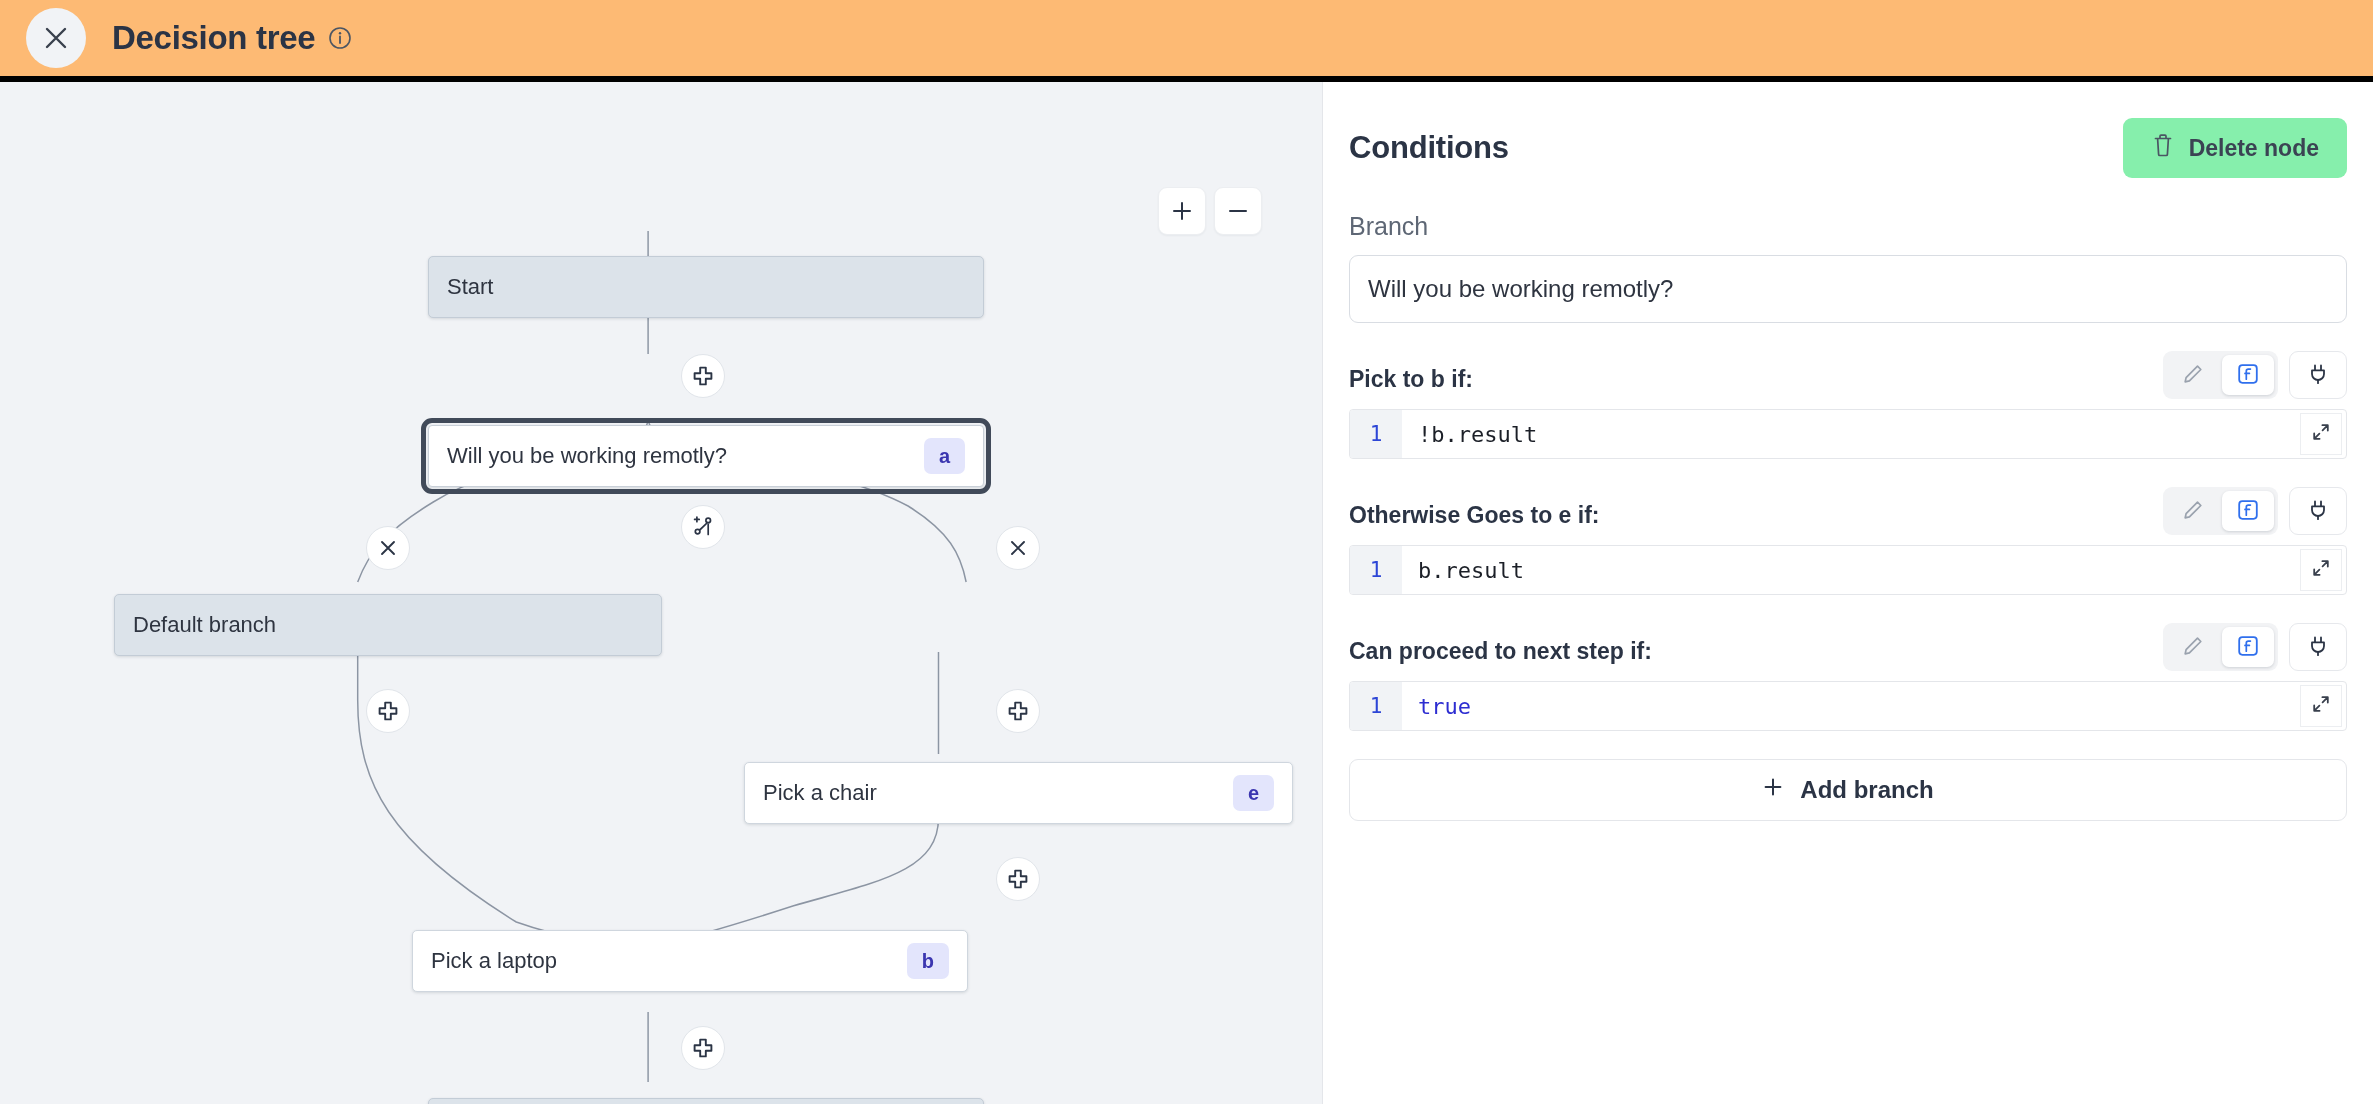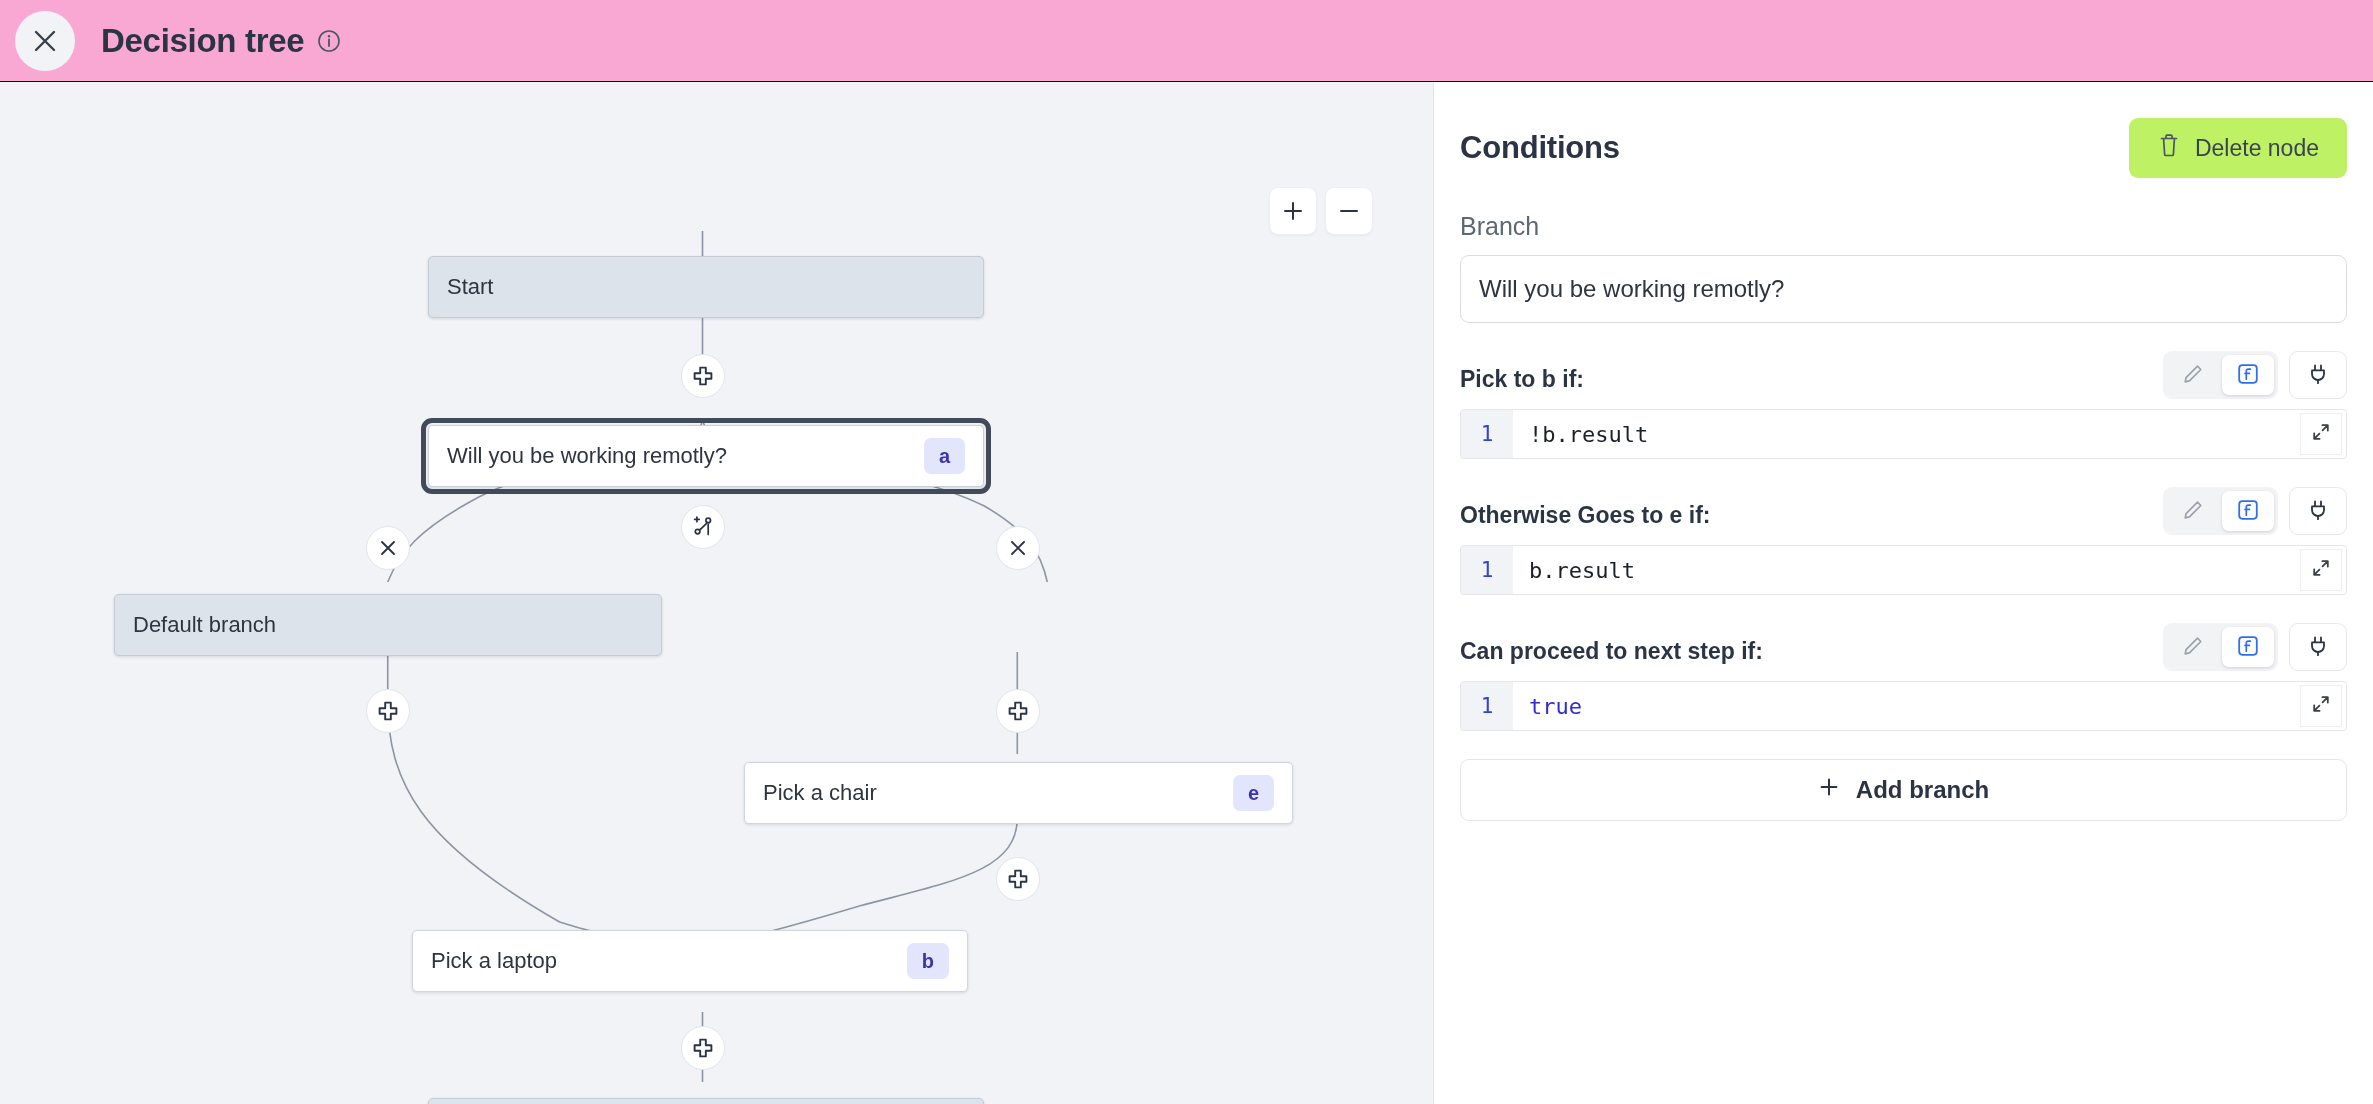--- a/index.html
+++ b/index.html
@@ -9,23 +9,23 @@
     font-family: "Liberation Sans", sans-serif;
     color: #2e3440;
     overflow: hidden;
   }
 
   
   .topbar {
     height: 82px;
     display: flex;
     align-items: center;
-    padding-left: 15px;
-    background: #f9a8d4;
-    border-bottom: 1px solid #000000;
+    padding-left: 26px;
+    background: #fdba74;
+    border-bottom: 6px solid #000000;
     position: relative;
     z-index: 5;
   }
   .close-btn {
     width: 60px; height: 60px;
     border-radius: 50%;
     background: #f1f3f6;
     display: flex; align-items: center; justify-content: center;
     cursor: pointer;
     flex: 0 0 auto;
@@ -46,21 +46,21 @@
 
   
   .body-split {
     display: flex;
     height: calc(1104px - 82px);
   }
 
   
   .canvas {
     position: relative;
-    width: 1434px;
+    width: 1323px;
     background: #f1f3f6;
     border-right: 1px solid #e4e6ea;
     overflow: hidden;
   }
   .zoom-controls {
     position: absolute;
     top: 105px; right: 60px;
     display: flex; gap: 8px;
     z-index: 4;
   }
@@ -147,26 +147,26 @@
     margin-bottom: 34px;
   }
   .panel-title {
     font-size: 31px;
     font-weight: bold;
     color: #2b3445;
     letter-spacing: -0.2px;
   }
   .delete-btn {
     display: flex; align-items: center; gap: 14px;
-    background: #bef264;
+    background: #86efac;
     border: none;
     border-radius: 9px;
     padding: 14px 28px;
     font-size: 23px;
-    font-weight: normal;
+    font-weight: bold;
     color: #3b4353;
     font-family: "Liberation Sans", sans-serif;
     cursor: pointer;
   }
 
   .field-label {
     font-size: 25px;
     color: #5e6775;
     margin-bottom: 14px;
   }

